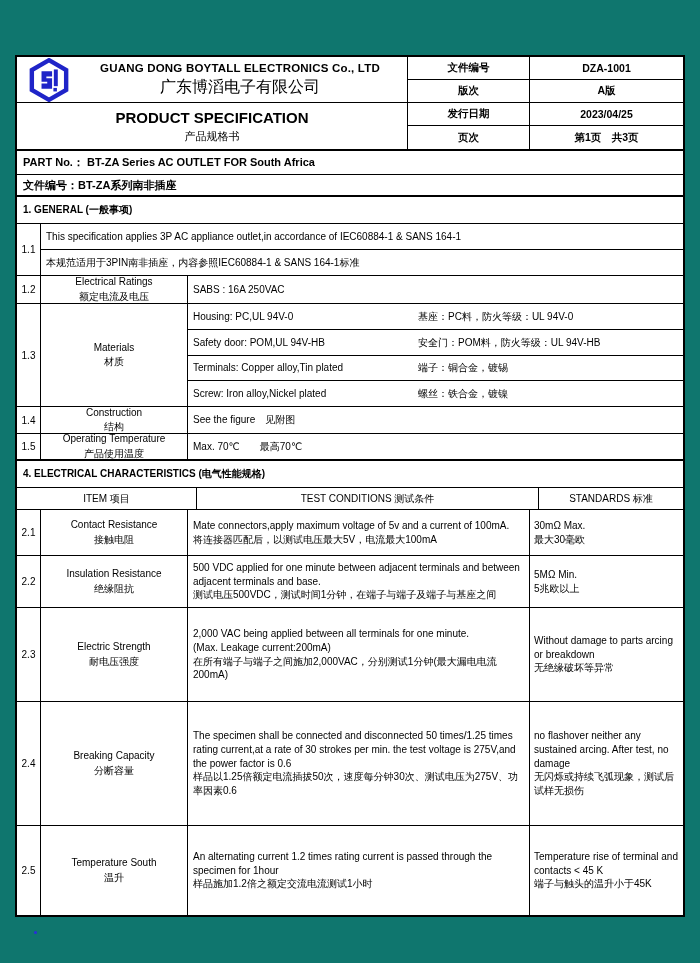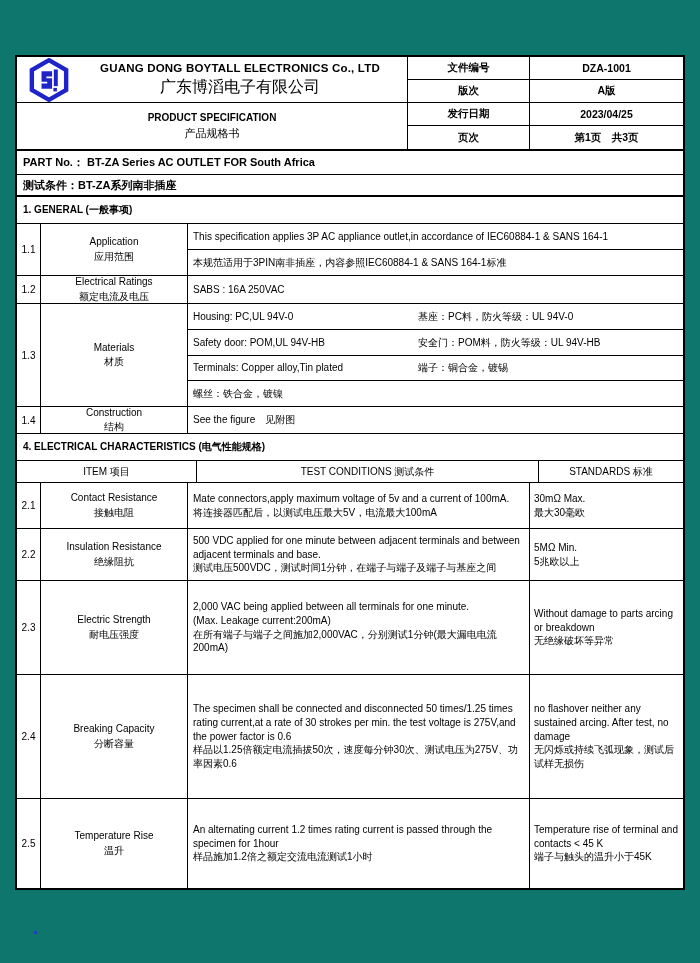--- a/index.html
+++ b/index.html
@@ -12,21 +12,21 @@
   
   .hdr { display:grid; grid-template-columns:391px 122px 1fr; grid-template-rows:repeat(4,1fr);
          height:94px; border-bottom:2px solid #000; }
   .hdr-co   { grid-column:1; grid-row:1/3; border-right:1px solid #000; border-bottom:1px solid #000;
               display:flex; align-items:center; padding-left:10px; gap:10px; }
   .hdr-spec { grid-column:1; grid-row:3/5; border-right:1px solid #000;
               display:flex; flex-direction:column; align-items:center; justify-content:center; }
   .co-names { flex:1; text-align:center; padding-right:8px; }
   .co-en { font-size:11.5px; font-weight:bold; letter-spacing:0.2px; }
   .co-zh { font-size:16px; margin-top:3px; }
-  .spec-en { font-size:10px; font-weight:bold; }
+  .spec-en { font-size:15px; font-weight:bold; }
   .spec-zh { font-size:11px; margin-top:3px; }
   .hdr-label { border-right:1px solid #000; border-bottom:1px solid #000;
                display:flex; align-items:center; justify-content:center;
                font-size:10.5px; font-weight:bold; }
   .hdr-value { border-bottom:1px solid #000; display:flex; align-items:center; justify-content:center;
                font-size:10.5px; font-weight:bold; }
   .hdr .last { border-bottom:none; }
   .logo { width:44px; height:44px; flex:0 0 auto; }
 
   
@@ -91,28 +91,26 @@
       <div class="hdr-value" style="grid-column:3;grid-row:1">DZA-1001</div>
       <div class="hdr-label" style="grid-column:2;grid-row:2">版次</div>
       <div class="hdr-value" style="grid-column:3;grid-row:2">A版</div>
       <div class="hdr-label" style="grid-column:2;grid-row:3">发行日期</div>
       <div class="hdr-value" style="grid-column:3;grid-row:3">2023/04/25</div>
       <div class="hdr-label last" style="grid-column:2;grid-row:4">页次</div>
       <div class="hdr-value last" style="grid-column:3;grid-row:4">第1页　共3页</div>
     </div>
 
     <div class="part1">PART No.：  BT-ZA Series AC OUTLET FOR South Africa</div>
-    <div class="part2">测试条件：BT-ZA系列南非插座</div>
+    <div class="part2">文件编号：BT-ZA系列南非插座</div>
 
     <div class="sec-title">1. GENERAL  (一般事项)</div>
 
     <div class="row" style="height:52px">
       <div class="num">1.1</div>
-      <div class="name pre">Application
-应用范围</div>
       <div class="content-stack">
         <div class="sub">This specification applies  3P AC appliance outlet,in accordance of IEC60884-1 &amp; SANS 164-1</div>
         <div class="sub last">本规范适用于3PIN南非插座，内容参照IEC60884-1 &amp; SANS 164-1标准</div>
       </div>
     </div>
 
     <div class="row" style="height:28px">
       <div class="num">1.2</div>
       <div class="name pre">Electrical Ratings
 额定电流及电压</div>
@@ -130,32 +128,39 @@
         </div>
         <div class="sub">
           <span class="mat-en">Safety door: POM,UL 94V-HB</span>
           <span class="mat-zh">安全门：POM料，防火等级：UL 94V-HB</span>
         </div>
         <div class="sub">
           <span class="mat-en">Terminals: Copper alloy,Tin plated</span>
           <span class="mat-zh">端子：铜合金，镀锡</span>
         </div>
         <div class="sub last">
+          <span class="mat-en">Screw: Iron alloy,Nickel plated</span>
           <span class="mat-zh">螺丝：铁合金，镀镍</span>
         </div>
       </div>
     </div>
 
     <div class="row" style="height:27px">
       <div class="num">1.4</div>
       <div class="name pre">Construction
 结构</div>
       <div class="content">See the figure　见附图</div>
     </div>
 
+    <div class="row sep" style="height:27px">
+      <div class="num">1.5</div>
+      <div class="name pre">Operating Temperature
+产品使用温度</div>
+      <div class="content">Max. 70℃　　最高70℃</div>
+    </div>
 
     <div class="sec-title">4. ELECTRICAL CHARACTERISTICS  (电气性能规格)</div>
 
     <div class="t2head">
       <div class="th-item">ITEM 项目</div>
       <div class="th-test">TEST CONDITIONS 测试条件</div>
       <div class="th-std">STANDARDS 标准</div>
     </div>
 
     <div class="row" style="height:46px">
@@ -194,21 +199,21 @@
       <div class="name pre">Breaking Capacity
 分断容量</div>
       <div class="testc pre">The specimen shall be connected and disconnected 50 times/1.25 times rating current,at a rate of 30 strokes per min. the test voltage is 275V,and the power factor is 0.6
 样品以1.25倍额定电流插拔50次，速度每分钟30次、测试电压为275V、功率因素0.6</div>
       <div class="std pre">no flashover neither any sustained arcing. After test, no damage
 无闪烁或持续飞弧现象，测试后试样无损伤</div>
     </div>
 
     <div class="row last" style="height:89px">
       <div class="num">2.5</div>
-      <div class="name pre">Temperature Rise
+      <div class="name pre">Temperature South
 温升</div>
       <div class="testc pre">An alternating current 1.2 times rating current is passed through the specimen for 1hour
 样品施加1.2倍之额定交流电流测试1小时</div>
       <div class="std pre">Temperature rise of terminal and
 contacts &lt; 45 K
 端子与触头的温升小于45K</div>
     </div>
 
   </div>
   <div class="ink-dot"></div>

